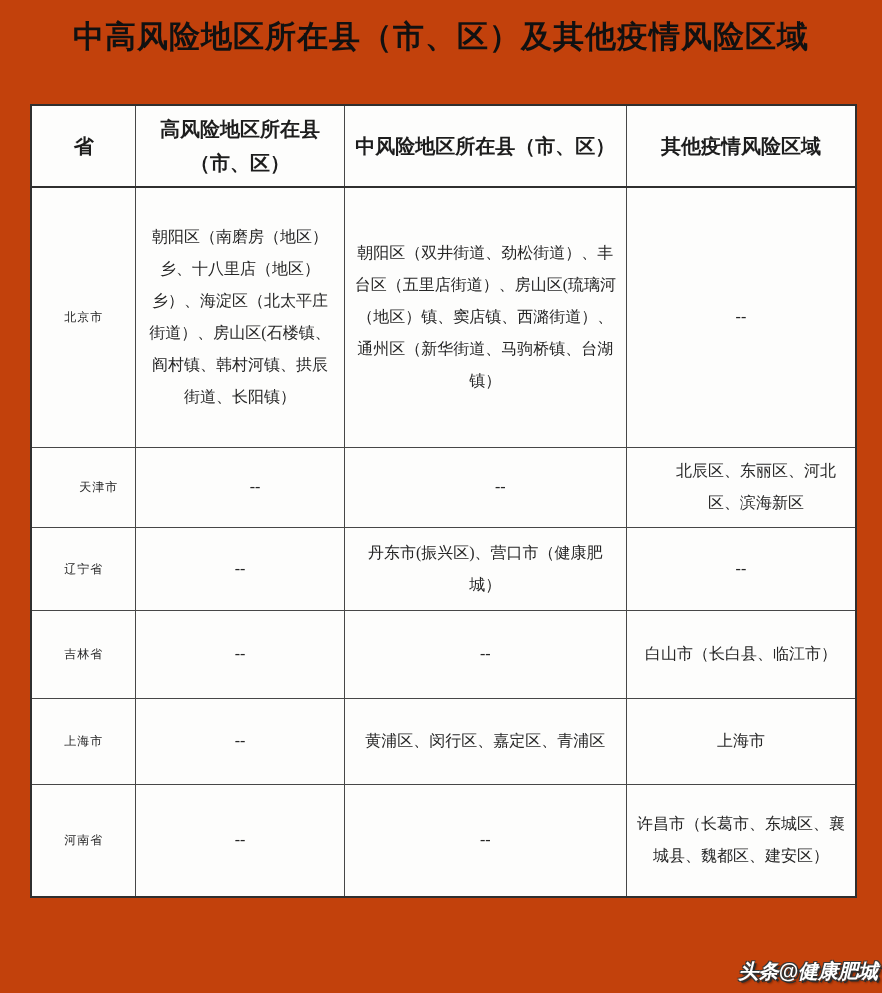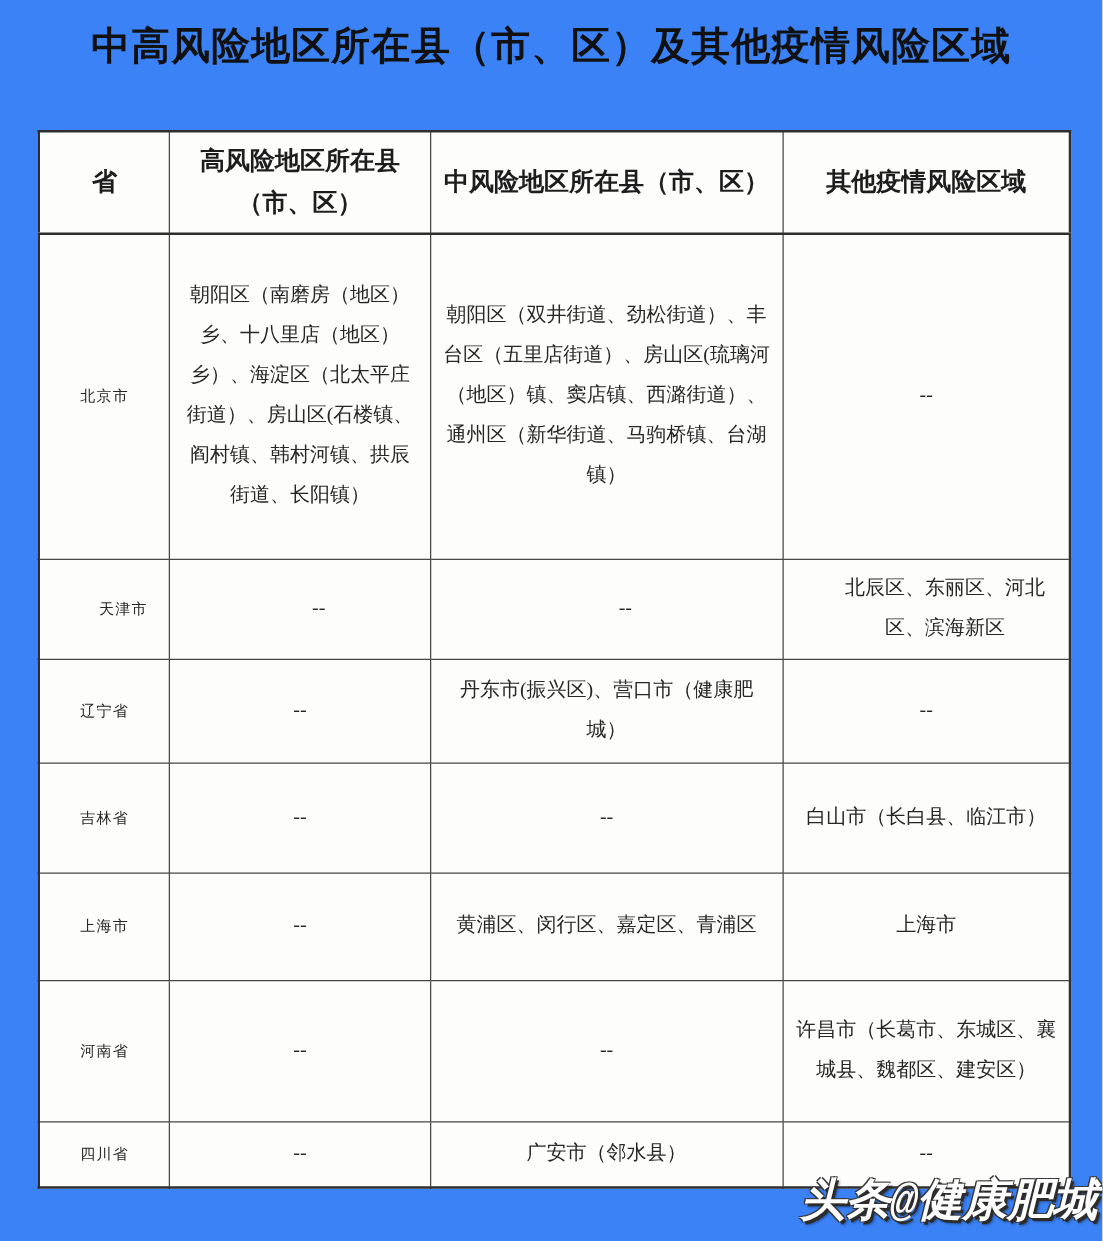--- a/index.html
+++ b/index.html
@@ -2,21 +2,21 @@
 <html><head>
 <meta charset="utf-8">
 <style>
   * { margin: 0; padding: 0; box-sizing: border-box; }
   html, body { background: #e9e9e8; }
   .page {
     position: relative;
     width: 882px;
     height: 993px;
     margin: 0 auto;
-    background: #3b82f6;
+    background: #c2410c;
     font-family: "Liberation Serif", "DejaVu Serif", serif;
     color: #222;
     overflow: hidden;
   }
   .title {
     padding-top: 16px;
     text-align: center;
     font-family: "Liberation Sans", "DejaVu Sans", sans-serif;
     font-size: 31px;
     font-weight: 800;
@@ -66,22 +66,22 @@
   tr.r5 td { height: 113px; }
   tr.r6 td { height: 53px; }
   td.province-cell {
     font-size: 12px;
     letter-spacing: 1px;
   }
   .watermark {
     position: absolute;
     right: 4px;
     bottom: 8px;
-    font-family: Liberation Mono, monospace;
-    font-size: 36px;
+    font-family: Liberation Sans, sans-serif;
+    font-size: 20px;
     font-weight: 800;
     font-style: italic;
     color: #ffffff;
     text-shadow:
       2px 2px 0 #2c2c2c,
      -1px -1px 0 #3a3a3a,
       1px -1px 0 #3a3a3a,
      -1px  1px 0 #3a3a3a,
       3px 3px 2px rgba(0,0,0,0.35);
     white-space: nowrap;
@@ -133,26 +133,20 @@
         <td>--</td>
         <td>黄浦区、闵行区、嘉定区、青浦区</td>
         <td>上海市</td>
       </tr>
       <tr class="r5">
         <td class="province-cell">河南省</td>
         <td>--</td>
         <td>--</td>
         <td>许昌市（长葛市、东城区、襄城县、魏都区、建安区）</td>
       </tr>
-      <tr class="r6">
-        <td class="province-cell">四川省</td>
-        <td>--</td>
-        <td>广安市（邻水县）</td>
-        <td>--</td>
-      </tr>
     </tbody>
   </table>
 
   <div class="watermark">
     <span>头条@健康肥城</span>
   </div>
 
 </div>
 
 </body></html>

